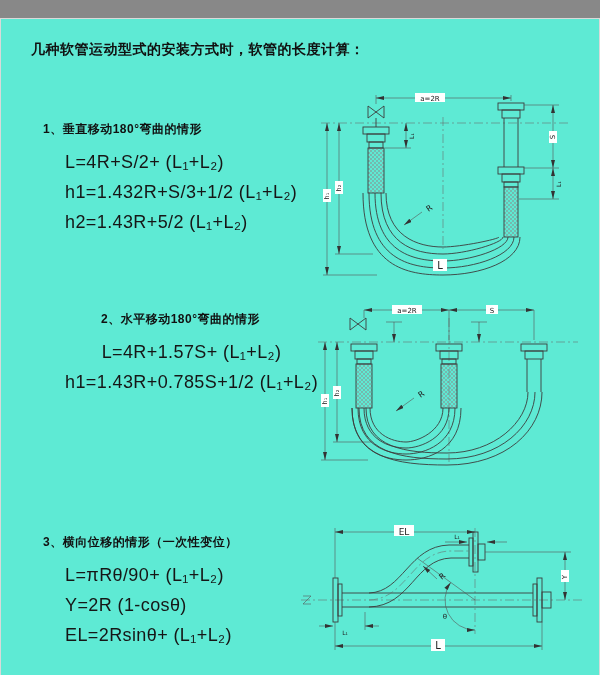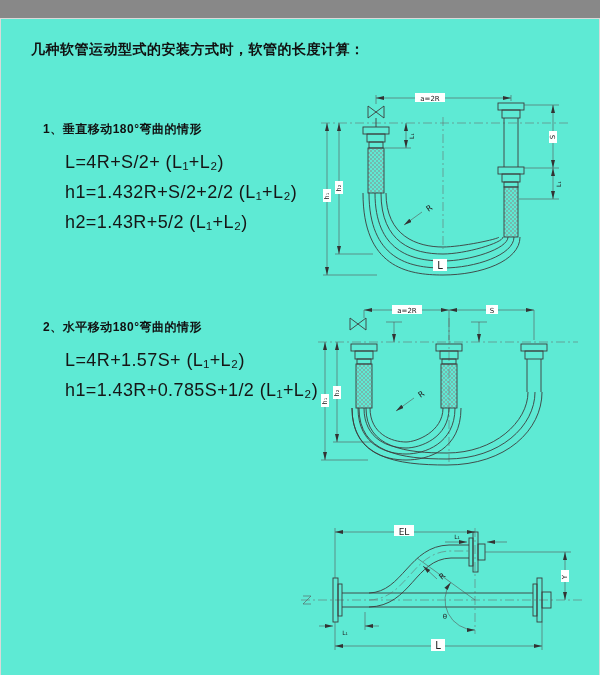--- a/index.html
+++ b/index.html
@@ -28,30 +28,36 @@
 </head>
 <body>
 
 <div class="page">
 
   <div class="doc-title">几种软管运动型式的安装方式时，软管的长度计算：</div>
 
   <div class="section" style="top:102px;">
     <div class="sec-heading">1、垂直移动180°弯曲的情形</div>
     <div class="formula">L=4R+S/2+ (L₁+L₂)</div>
-    <div class="formula">h1=1.432R+S/2+2/2 (L₁+L₂)</div>
+    <div class="formula">h1=1.432R+S/3+1/2 (L₁+L₂)</div>
     <div class="formula">h2=1.43R+5/2 (L₁+L₂)</div>
   </div>
 
-  <div class="section" style="top:300px;">
+  <div class="section" style="top:292px;text-align:center;">
     <div class="sec-heading">2、水平移动180°弯曲的情形</div>
     <div class="formula">L=4R+1.57S+ (L₁+L₂)</div>
     <div class="formula">h1=1.43R+0.785S+1/2 (L₁+L₂)</div>
   </div>
 
+  <div class="section" style="top:515px;">
+    <div class="sec-heading">3、横向位移的情形（一次性变位）</div>
+    <div class="formula">L=πRθ/90+ (L₁+L₂)</div>
+    <div class="formula">Y=2R (1-cosθ)</div>
+    <div class="formula">EL=2Rsinθ+ (L₁+L₂)</div>
+  </div>
 
   <svg class="diag" style="left:318px;top:72px;" width="265" height="185" viewBox="0 0 265 185">
     <defs>
       <pattern id="braid1" width="4" height="4" patternUnits="userSpaceOnUse">
         <path d="M0,4 L4,0 M0,0 L4,4" stroke="#8a8a8a" stroke-width="0.5"></path>
       </pattern>
       <marker id="d1ae" markerWidth="9" markerHeight="6" refX="8" refY="2" orient="auto" markerUnits="userSpaceOnUse">
         <path d="M0,0 L8,2 L0,4 Z" fill="#333"></path>
       </marker>
       <marker id="d1as" markerWidth="9" markerHeight="6" refX="0" refY="2" orient="auto" markerUnits="userSpaceOnUse">

